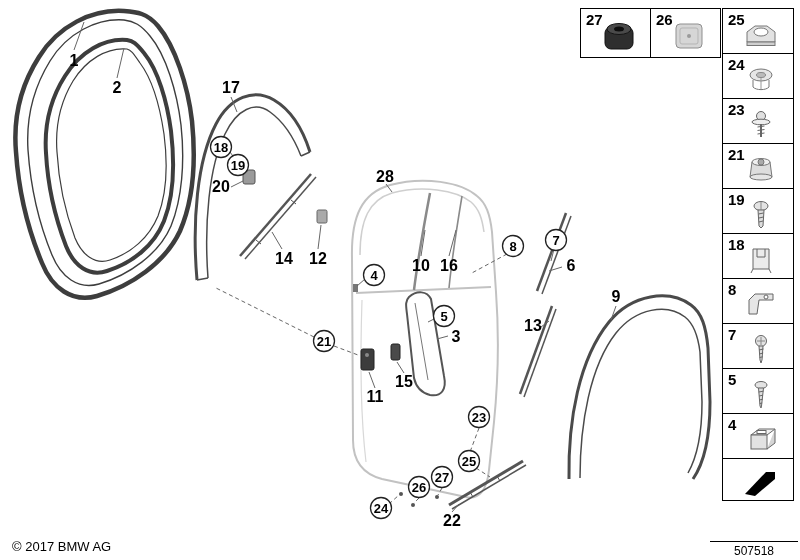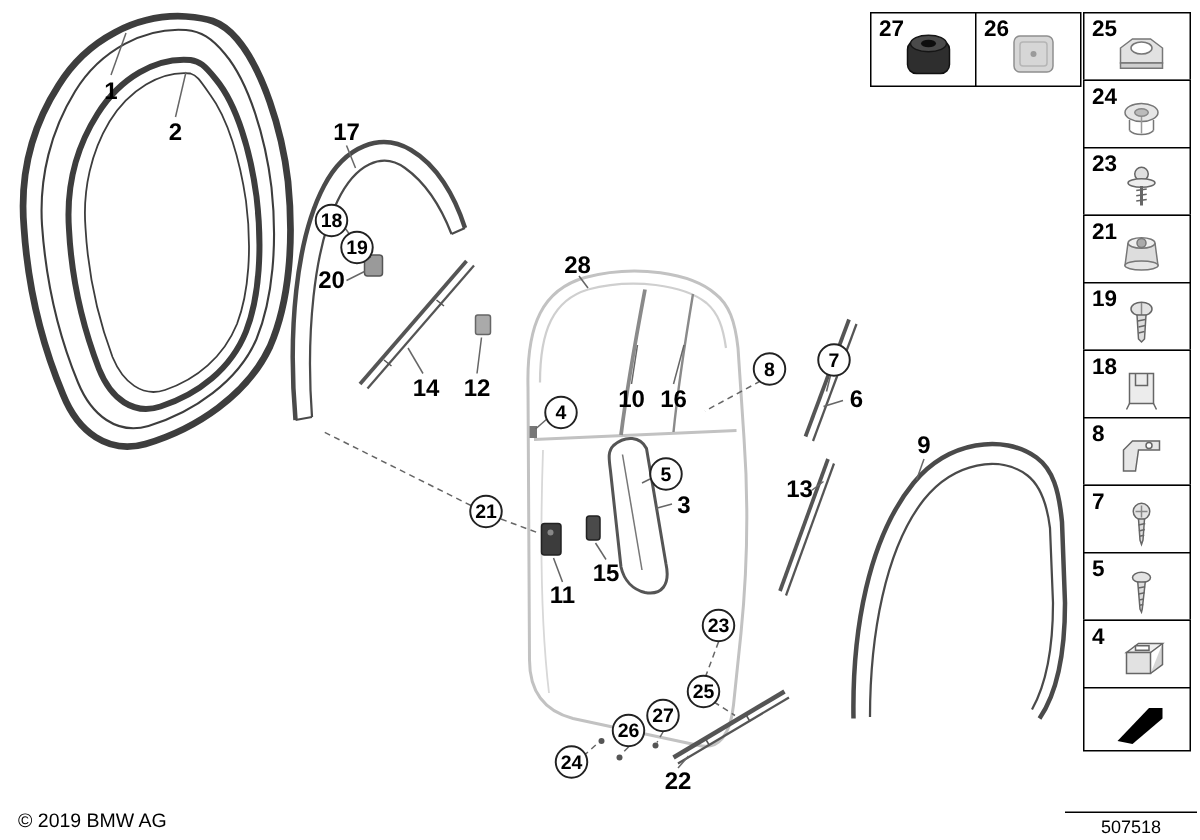--- a/index.html
+++ b/index.html
@@ -365,16 +365,16 @@
       </svg>
     </div>
 
     <div class="fcell arrowcell">
       <svg width="44" height="36" viewBox="0 0 44 36">
         <path d="M6,29 L27,7 L36,7 L36,14 L16,31 Z" fill="#000"></path>
       </svg>
     </div>
   </div>
 
-  <div class="copyright">© 2019 BMW AG</div>
+  <div class="copyright">© 2017 BMW AG</div>
   <div class="diagnum">507518</div>
 
 </div>
 
 </body></html>

